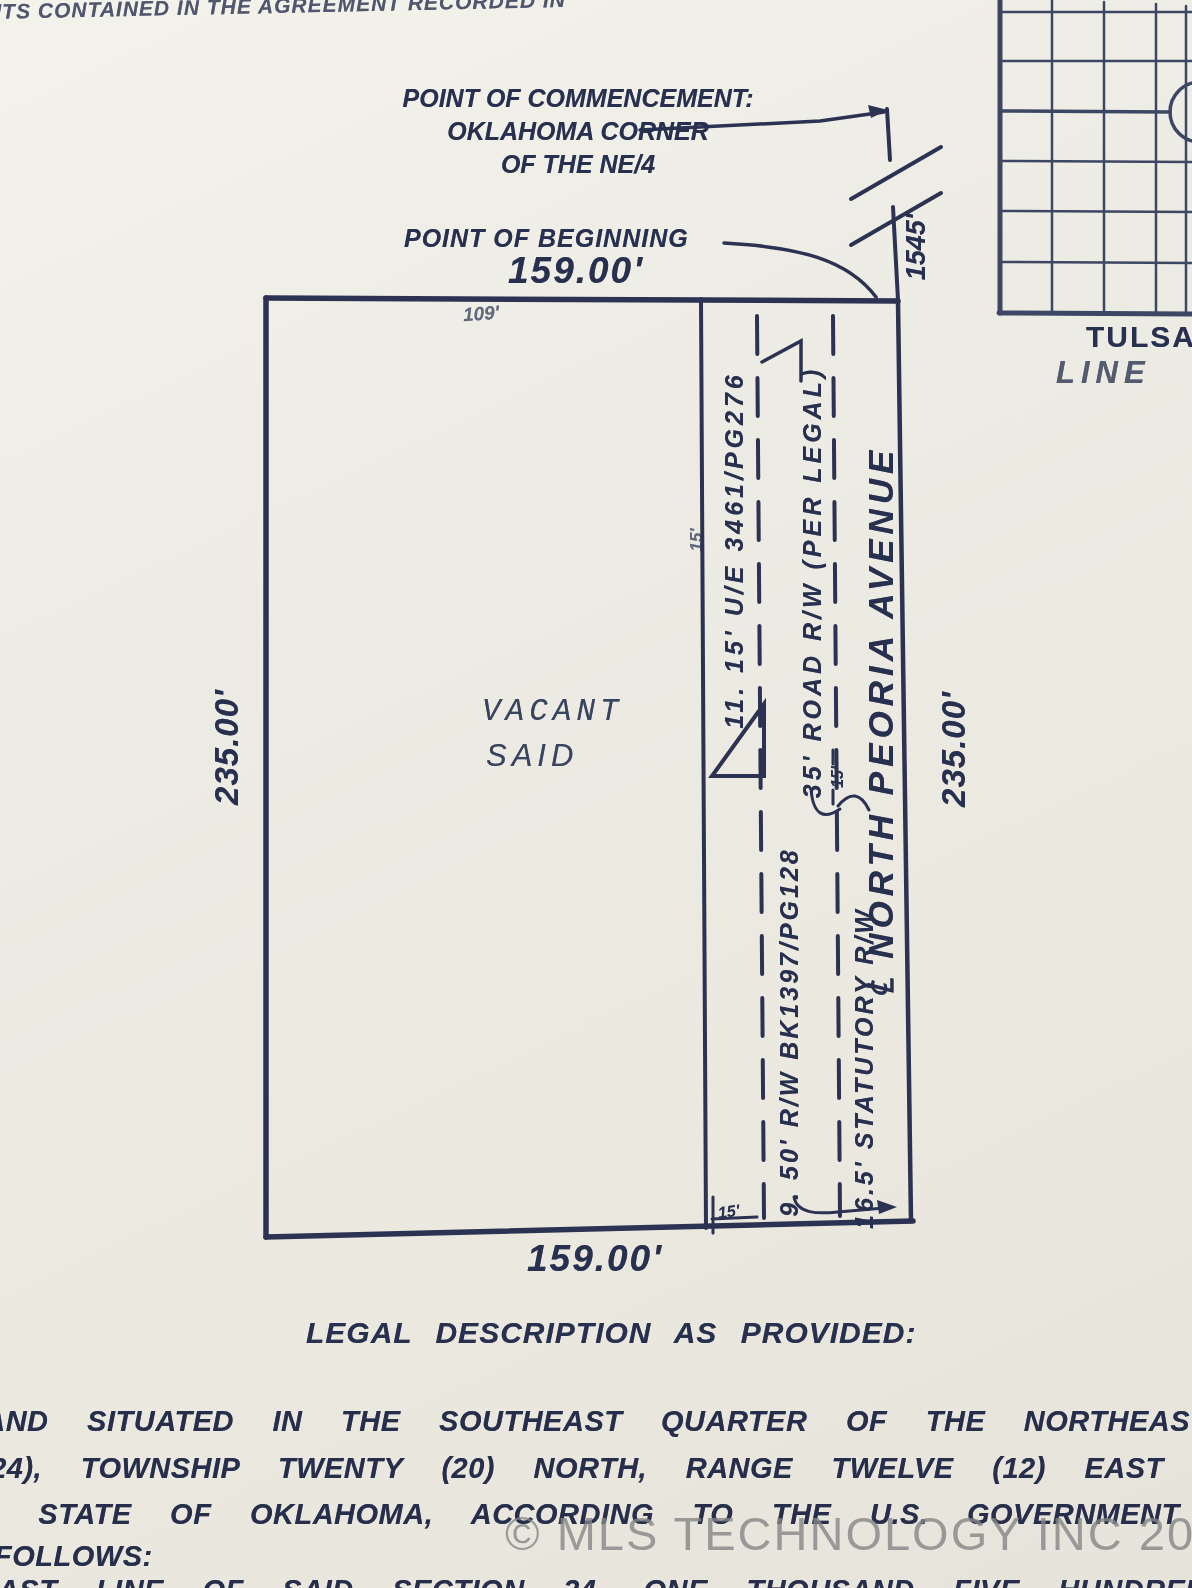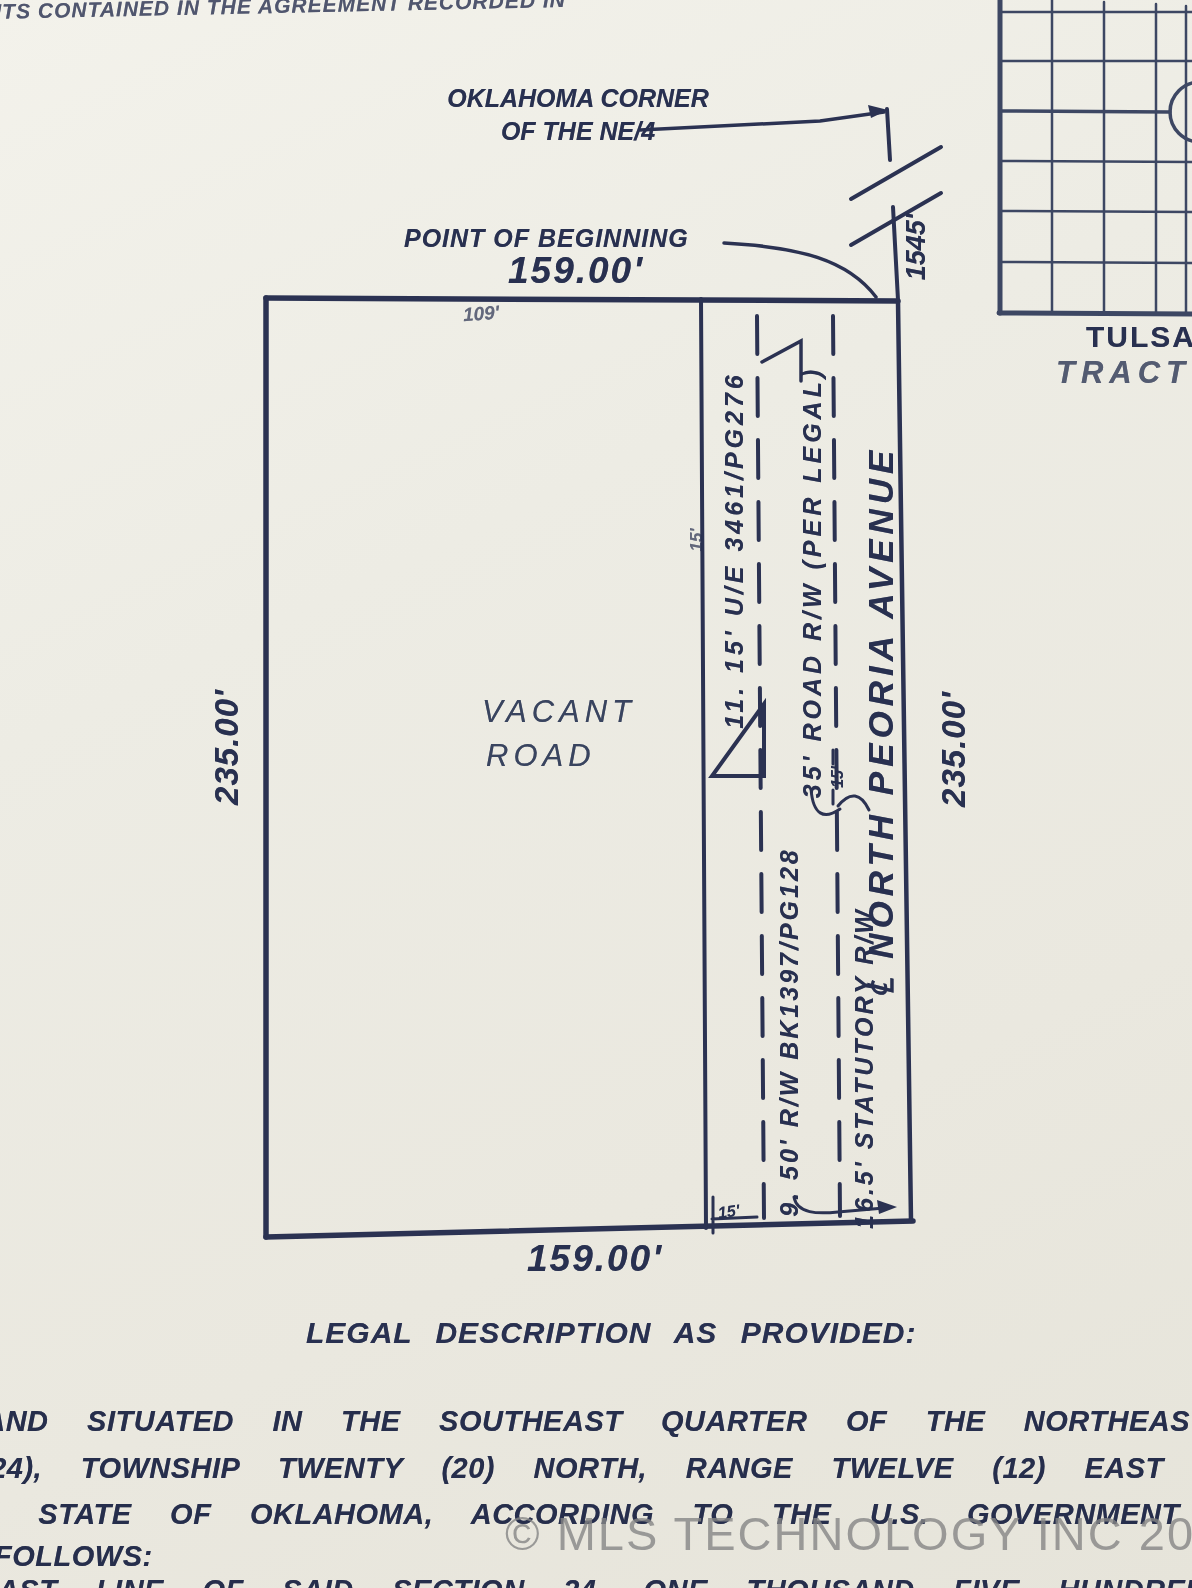--- a/index.html
+++ b/index.html
@@ -74,50 +74,51 @@
       <path d="M1000,111 L1170,112" stroke-width="3.5"></path>
       <path d="M1000,0 L1000,313" stroke-width="5"></path>
       <path d="M999,313 L1192,314" stroke-width="5"></path>
       <circle cx="1200" cy="112" r="30" stroke-width="3.5"></circle>
     </g>
   </svg>
 
   <div class="t faded" style="left:-14px;top:-6px;font-size:21px;letter-spacing:1px;transform:rotate(-1.2deg);">NTS CONTAINED IN THE AGREEMENT RECORDED IN</div>
 
   <div class="t ctr" style="left:368px;top:82px;width:420px;font-size:25px;line-height:33px;white-space:normal;">
+    <div>POINT OF COMMENCEMENT:</div>
     <div>OKLAHOMA CORNER</div>
     <div>OF THE NE/4</div>
   </div>
 
   <div class="t" style="left:404px;top:224px;font-size:25px;letter-spacing:1px;text-align:right;">POINT OF BEGINNING</div>
 
   <div class="t" style="left:508px;top:250px;font-size:37px;letter-spacing:2px;">159.00'</div>
   <div class="t faded" style="left:463px;top:303px;font-size:19px;transform:rotate(-4deg);opacity:.7;">109'</div>
   <div class="t rot" style="left:227px;top:747px;font-size:33px;letter-spacing:1px;">235.00'</div>
   <div class="t rot" style="left:954px;top:749px;font-size:33px;letter-spacing:1px;">235.00'</div>
   <div class="t" style="left:527px;top:1238px;font-size:37px;letter-spacing:2px;">159.00'</div>
   <div class="t rot" style="left:916px;top:247px;font-size:27px;">1545'</div>
 
-  <div class="t" style="left:482px;top:694px;font-size:31px;letter-spacing:5px;font-weight:normal;color:#39445f;">VACANT</div>
-  <div class="t" style="left:486px;top:738px;font-size:31px;letter-spacing:5px;font-weight:normal;color:#39445f;">ROAD</div>
+  <div class="t" style="left:482px;top:694px;font-size:31px;letter-spacing:5px;font-weight:normal;color:#39445f;font-family:Liberation Mono, monospace;">VACANT</div>
+  <div class="t" style="left:486px;top:738px;font-size:31px;letter-spacing:5px;font-weight:normal;color:#39445f;">SAID</div>
 
   <div class="t rot" style="left:734px;top:550px;font-size:25px;letter-spacing:4px;">11. 15' U/E 3461/PG276</div>
   <div class="t rot faded" style="left:697px;top:540px;font-size:17px;opacity:.7;">15'</div>
   <div class="t rot" style="left:812px;top:582px;font-size:25px;letter-spacing:4px;">35' ROAD R/W (PER LEGAL)</div>
   <div class="t rot" style="left:879px;top:722px;font-size:35px;letter-spacing:5px;">℄ NORTH PEORIA AVENUE</div>
   <div class="t rot" style="left:789px;top:1032px;font-size:25px;letter-spacing:3px;">9. 50' R/W BK1397/PG128</div>
   <div class="t rot" style="left:864px;top:1068px;font-size:25px;letter-spacing:3px;">16.5' STATUTORY R/W</div>
   <div class="t rot" style="left:838px;top:777px;font-size:16px;">15'</div>
   <div class="t" style="left:718px;top:1203px;font-size:16px;transform:rotate(-8deg);">15'</div>
 
   <div class="t" style="left:306px;top:1316px;font-size:30px;letter-spacing:1px;word-spacing:14px;">LEGAL DESCRIPTION AS PROVIDED:</div>
   <div class="t legal" style="left:-34px;top:1405px;">LAND SITUATED IN THE SOUTHEAST QUARTER OF THE NORTHEAST QUARTER</div>
   <div class="t legal" style="left:-20px;top:1452px;">(24), TOWNSHIP TWENTY (20) NORTH, RANGE TWELVE (12) EAST OF TH</div>
   <div class="t legal" style="left:-26px;top:1498px;">Y, STATE OF OKLAHOMA, ACCORDING TO THE U.S. GOVERNMENT SURVEY</div>
   <div class="t legal" style="left:-6px;top:1540px;">FOLLOWS:</div>
   <div class="t legal" style="left:-22px;top:1574px;">EAST LINE OF SAID SECTION 24, ONE THOUSAND FIVE HUNDRED AND FOR</div>
 
   <div class="t" style="left:1086px;top:320px;font-size:30px;letter-spacing:2px;font-style:normal;">TULSA</div>
-  <div class="t" style="left:1056px;top:355px;font-size:31px;letter-spacing:6px;color:#39425e;opacity:.85;">TRACT</div>
+  <div class="t" style="left:1056px;top:355px;font-size:31px;letter-spacing:6px;color:#39425e;opacity:.85;">LINE</div>
 
   <div class="wm" style="left:505px;top:1506px;font-size:47px;">© MLS TECHNOLOGY INC 2026</div>
 
 </div>
 
 </body></html>

